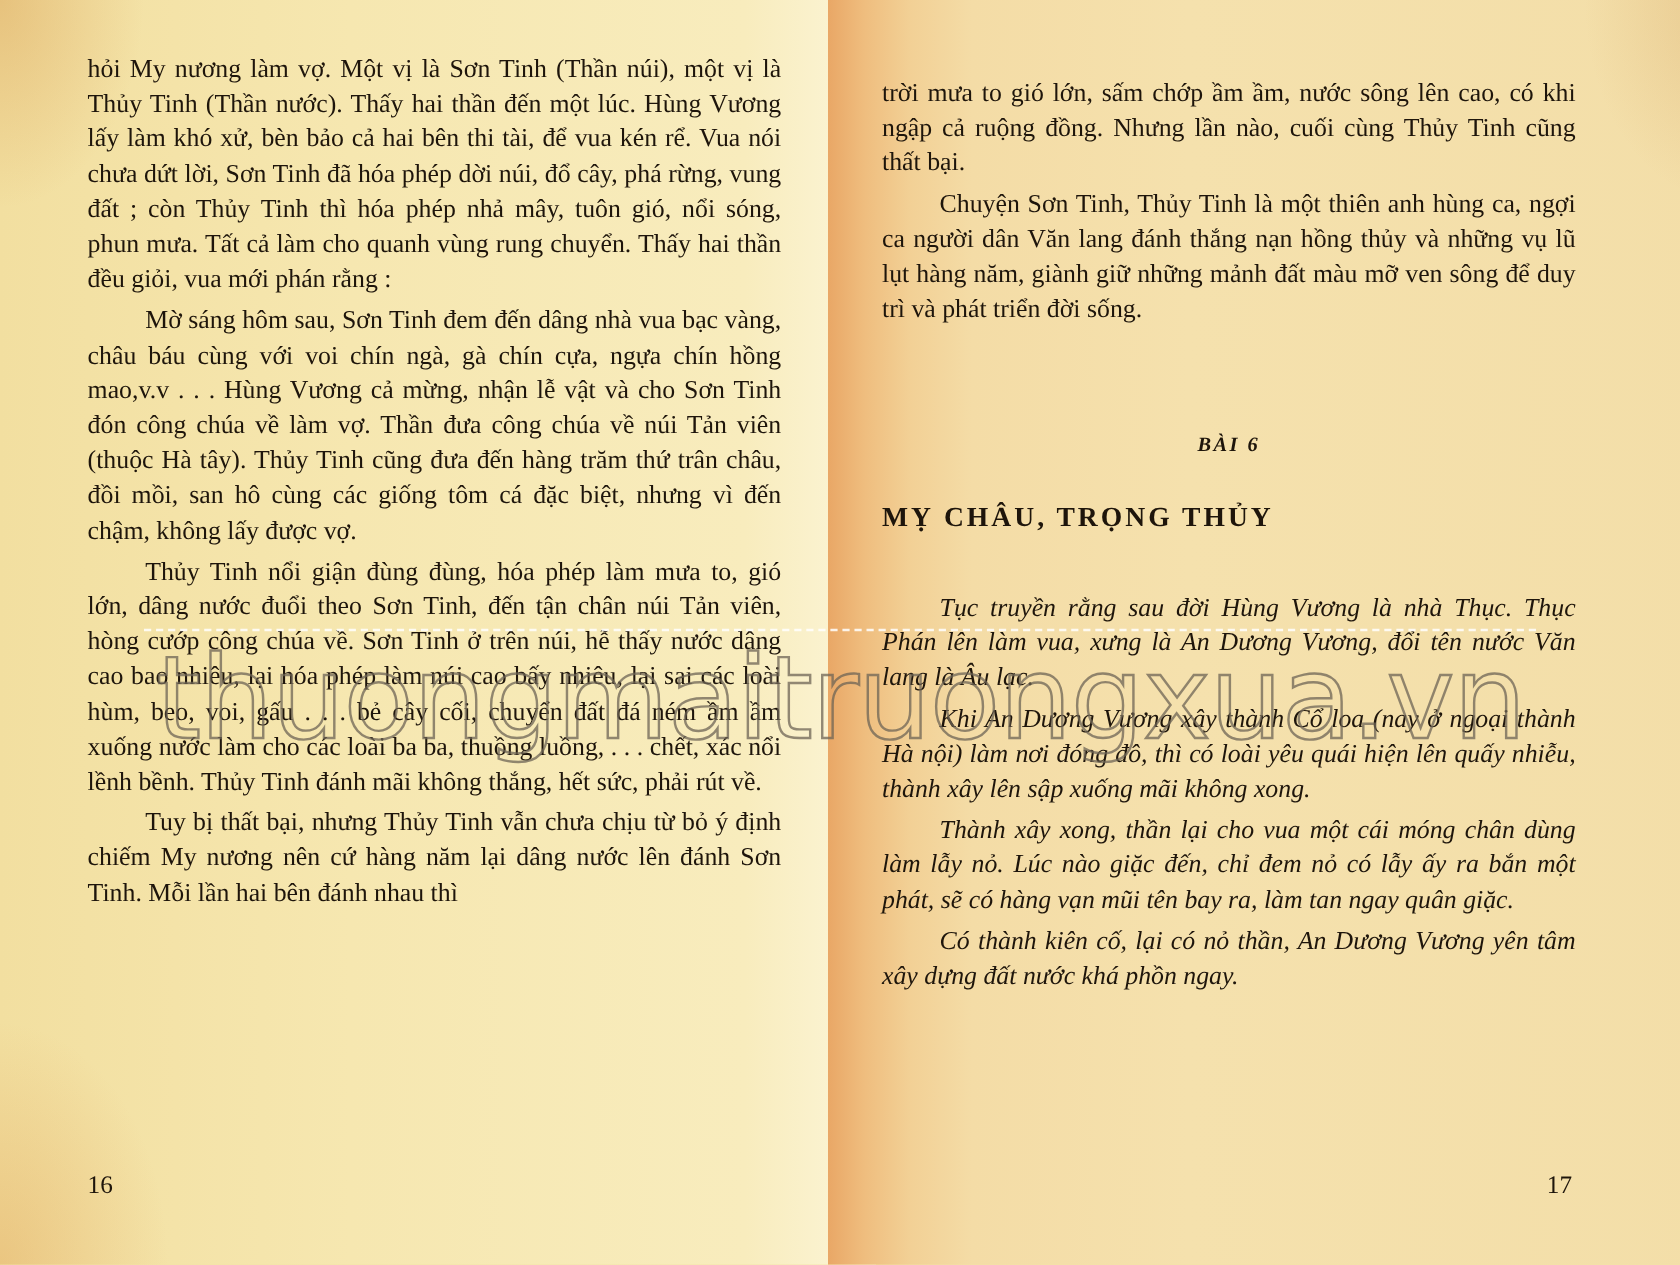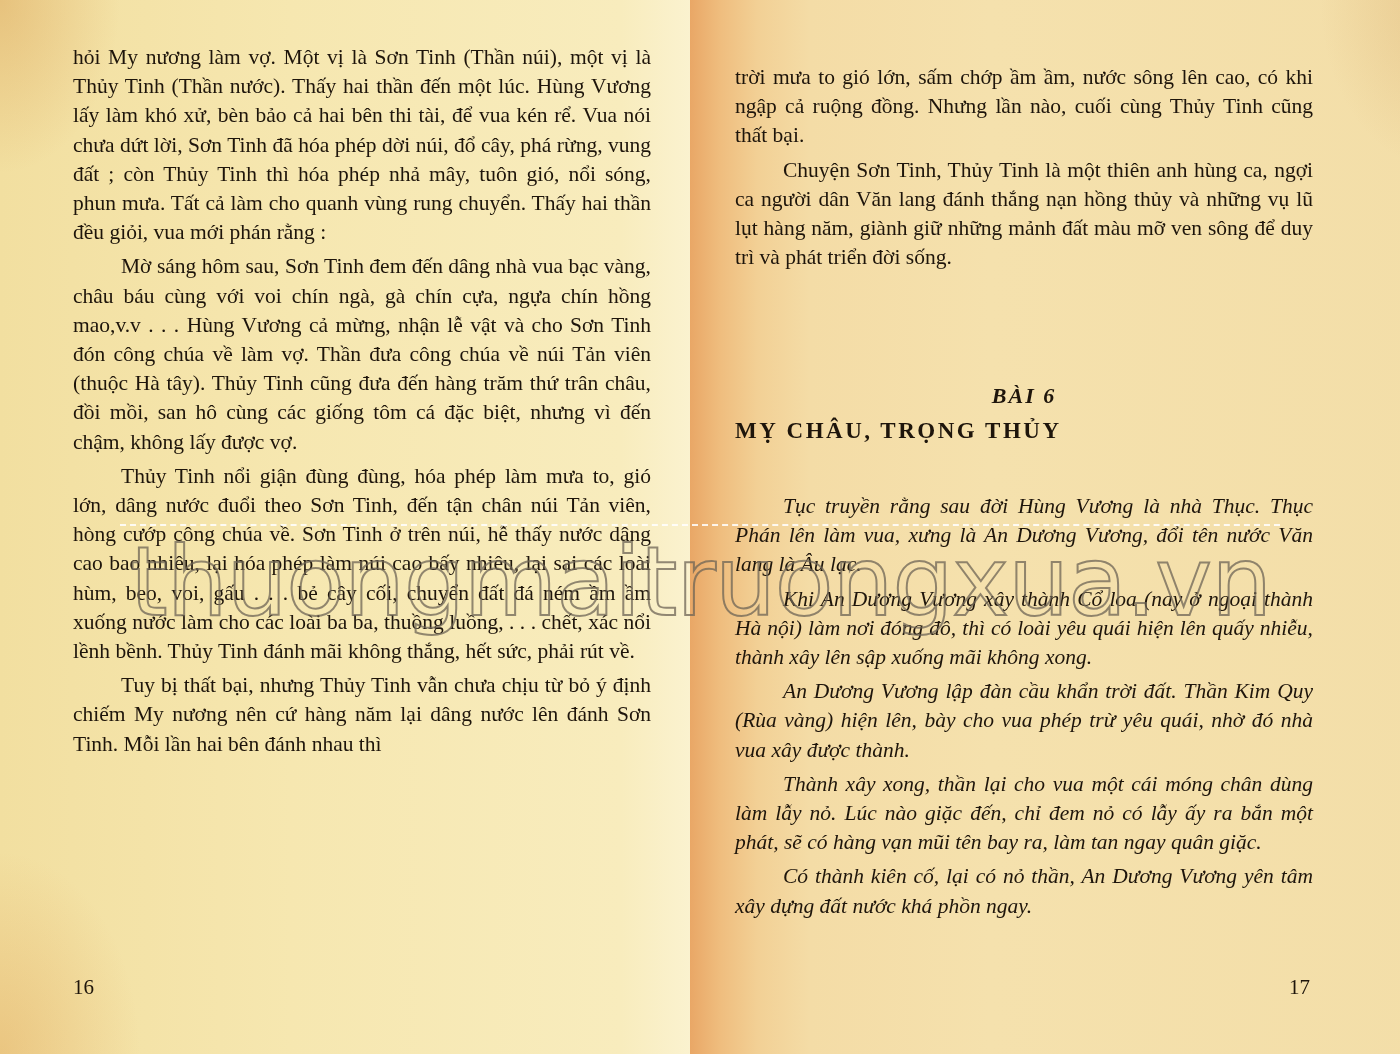--- a/index.html
+++ b/index.html
@@ -32,24 +32,24 @@
     line-height: 29.2px;
     color: #1e150b;
     text-align: justify;
   }
   .text-block p { margin: 0 0 5px 0; }
   .text-block p.indent { text-indent: 48px; }
   .left-text { left: 73px; top: 43px; width: 578px; }
   .right-text-top { left: 735px; top: 63px; width: 578px; }
   .right-text-bottom { left: 735px; top: 492px; width: 578px; font-style: italic; }
   .lesson-label {
-    position: absolute; left: 735px; width: 578px; top: 383px;
+    position: absolute; left: 735px; width: 578px; top: 361px;
     text-align: center;
     font-family: "Liberation Serif", serif;
-    font-style: italic; font-weight: bold; font-size: 22px; letter-spacing: 2px;
+    font-style: italic; font-weight: bold; font-size: 17px; letter-spacing: 2px;
     color: #1e150b;
   }
   .lesson-title {
     position: absolute; left: 735px; width: 578px; top: 418px;
     text-align: left;
     font-family: "Liberation Serif", serif;
     font-weight: bold; font-size: 23px; letter-spacing: 2.5px;
     color: #1e150b;
   }
   .page-number {
@@ -96,21 +96,20 @@
     <p>trời mưa to gió lớn, sấm chớp ầm ầm, nước sông lên cao, có khi ngập cả ruộng đồng. Nhưng lần nào, cuối cùng Thủy Tinh cũng thất bại.</p>
     <p class="indent">Chuyện Sơn Tinh, Thủy Tinh là một thiên anh hùng ca, ngợi ca người dân Văn lang đánh thắng nạn hồng thủy và những vụ lũ lụt hàng năm, giành giữ những mảnh đất màu mỡ ven sông để duy trì và phát triển đời sống.</p>
   </div>
 
   <div class="lesson-label">BÀI 6</div>
   <div class="lesson-title">MỴ CHÂU, TRỌNG THỦY</div>
 
   <div class="text-block right-text-bottom">
     <p class="indent">Tục truyền rằng sau đời Hùng Vương là nhà Thục. Thục Phán lên làm vua, xưng là An Dương Vương, đổi tên nước Văn lang là Âu lạc.</p>
     <p class="indent">Khi An Dương Vương xây thành Cổ loa (nay ở ngoại thành Hà nội) làm nơi đóng đô, thì có loài yêu quái hiện lên quấy nhiễu, thành xây lên sập xuống mãi không xong.</p>
-    <p class="indent">An Dương Vương lập đàn cầu khẩn trời đất. Thần Kim Quy (Rùa vàng) hiện lên, bày cho vua phép trừ yêu quái, nhờ đó nhà vua xây được thành.</p>
     <p class="indent">Thành xây xong, thần lại cho vua một cái móng chân dùng làm lẫy nỏ. Lúc nào giặc đến, chỉ đem nỏ có lẫy ấy ra bắn một phát, sẽ có hàng vạn mũi tên bay ra, làm tan ngay quân giặc.</p>
     <p class="indent">Có thành kiên cố, lại có nỏ thần, An Dương Vương yên tâm xây dựng đất nước khá phồn ngay.</p>
   </div>
 
   <div class="page-number pn-right">17</div>
 
   <div class="watermark">thuongmaitruongxua.vn</div>
   <div class="watermark-line"></div>
 </div>
 

